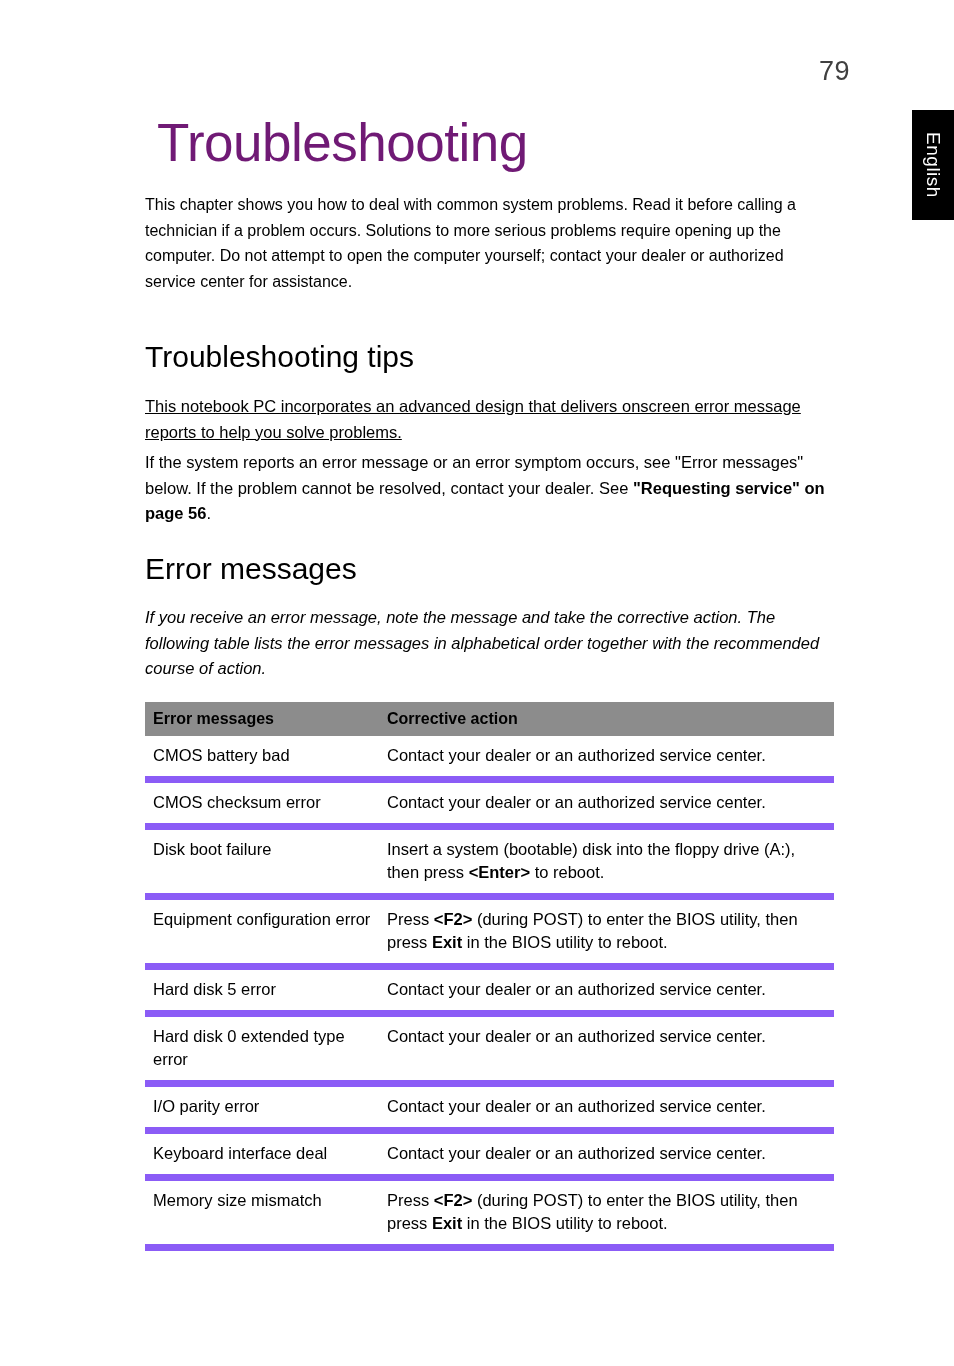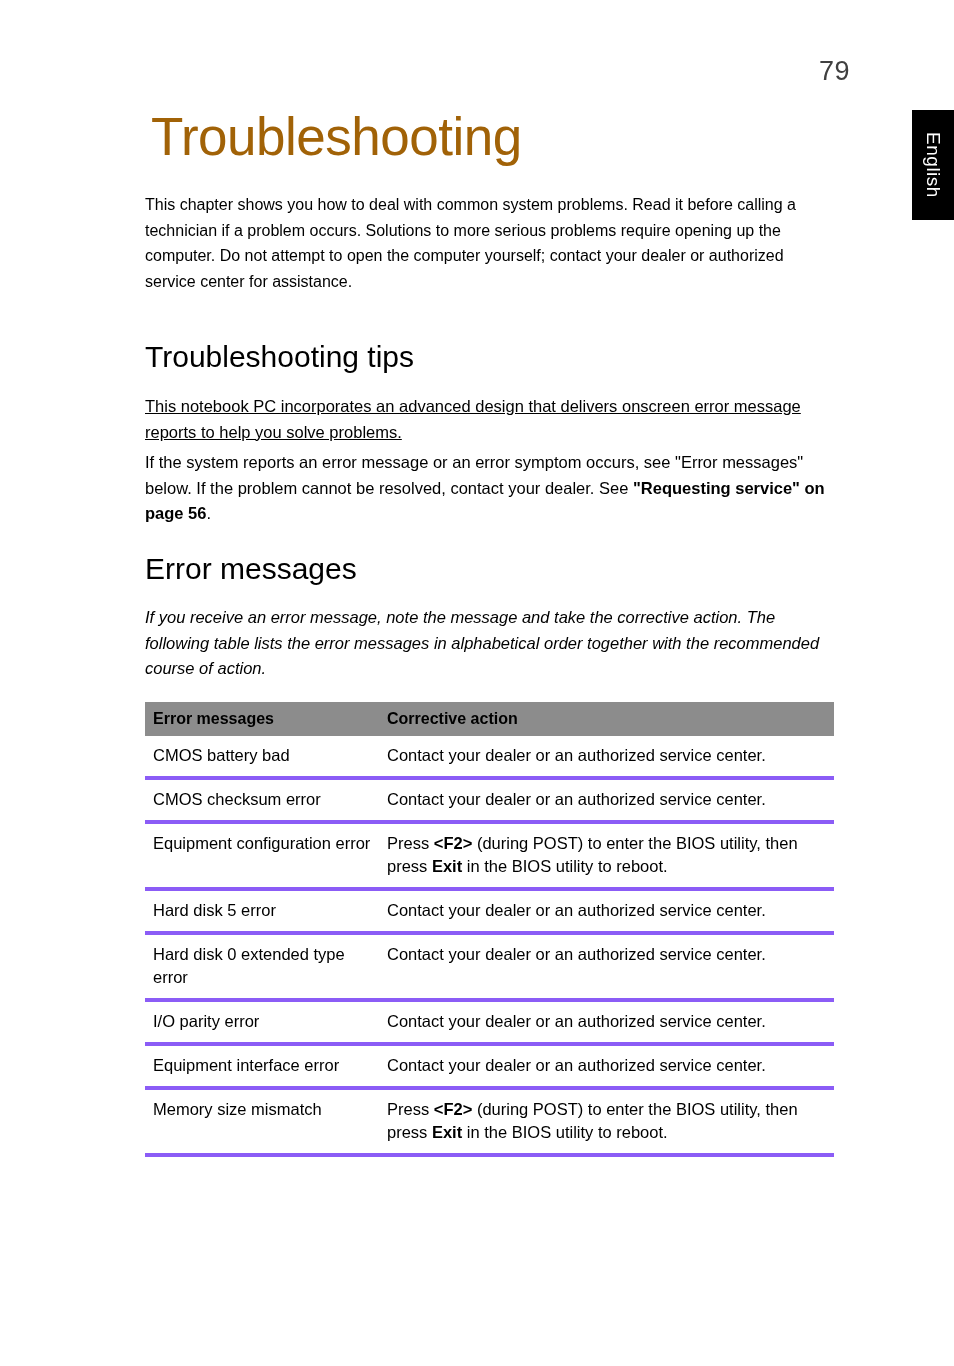--- a/index.html
+++ b/index.html
@@ -52,27 +52,27 @@
   .content {
     position: absolute;
     left: 145px;
     top: 0;
     width: 700px;
   }
   h1.chapter-title {
     font-size: 53px;
     font-weight: normal;
     letter-spacing: -0.5px;
-    margin: 6px;
+    margin: 12px;
     padding: 0;
     position: absolute;
     left: 0px;
     top: 104px;
     line-height: 1;
-    color: #a16207;
+    color: #701a75;
   }
   .intro {
     position: absolute;
     left: 0px;
     top: 192px;
     width: 680px;
     font-size: 16px;
     line-height: 25.5px;
     color: #000;
   }
@@ -117,21 +117,21 @@
     text-align: left;
     font-weight: bold;
     font-size: 16px;
     padding: 8px 8px 8px 8px;
     border: none;
   }
   table.errors th.col1 { width: 218px; padding-left: 8px;}
   table.errors td {
     vertical-align: top;
     padding: 8px 8px 9px 8px;
-    border-bottom: 4px solid #8b5cf6;
+    border-bottom: 7px solid #8b5cf6;
     line-height: 23px;
   }
   table.errors tr.first-row td { border-top: none; }
   table.errors td.c1 { width: 218px; }
   .mono-b { font-weight: bold; }
 </style>
 </head>
 <body>
 
 <div class="page">
@@ -169,37 +169,41 @@
         <tbody>
           <tr class="first-row">
             <td class="c1">CMOS battery bad</td>
             <td><span>Contact your dealer or an authorized service center.</span><b class="mono-b"></b><span></span><b class="mono-b"></b><span></span></td>
           </tr>
           <tr>
             <td class="c1">CMOS checksum error</td>
             <td><span>Contact your dealer or an authorized service center.</span><b class="mono-b"></b><span></span><b class="mono-b"></b><span></span></td>
           </tr>
           <tr>
+            <td class="c1">Disk boot failure</td>
+            <td><span>Insert a system (bootable) disk into the floppy drive (A:), then press </span><b class="mono-b">&lt;Enter&gt;</b><span> to reboot.</span><b class="mono-b"></b><span></span></td>
+          </tr>
+          <tr>
             <td class="c1">Equipment configuration error</td>
             <td><span>Press </span><b class="mono-b">&lt;F2&gt;</b><span> (during POST) to enter the BIOS utility, then press </span><b class="mono-b">Exit</b><span> in the BIOS utility to reboot.</span></td>
           </tr>
           <tr>
             <td class="c1">Hard disk 5 error</td>
             <td><span>Contact your dealer or an authorized service center.</span><b class="mono-b"></b><span></span><b class="mono-b"></b><span></span></td>
           </tr>
           <tr>
             <td class="c1">Hard disk 0 extended type error</td>
             <td><span>Contact your dealer or an authorized service center.</span><b class="mono-b"></b><span></span><b class="mono-b"></b><span></span></td>
           </tr>
           <tr>
             <td class="c1">I/O parity error</td>
             <td><span>Contact your dealer or an authorized service center.</span><b class="mono-b"></b><span></span><b class="mono-b"></b><span></span></td>
           </tr>
           <tr>
-            <td class="c1">Equipment interface error</td>
+            <td class="c1">Keyboard interface deal</td>
             <td><span>Contact your dealer or an authorized service center.</span><b class="mono-b"></b><span></span><b class="mono-b"></b><span></span></td>
           </tr>
           <tr>
             <td class="c1">Memory size mismatch</td>
             <td><span>Press </span><b class="mono-b">&lt;F2&gt;</b><span> (during POST) to enter the BIOS utility, then press </span><b class="mono-b">Exit</b><span> in the BIOS utility to reboot.</span></td>
           </tr>
         </tbody>
       </table>
     </div>
 

